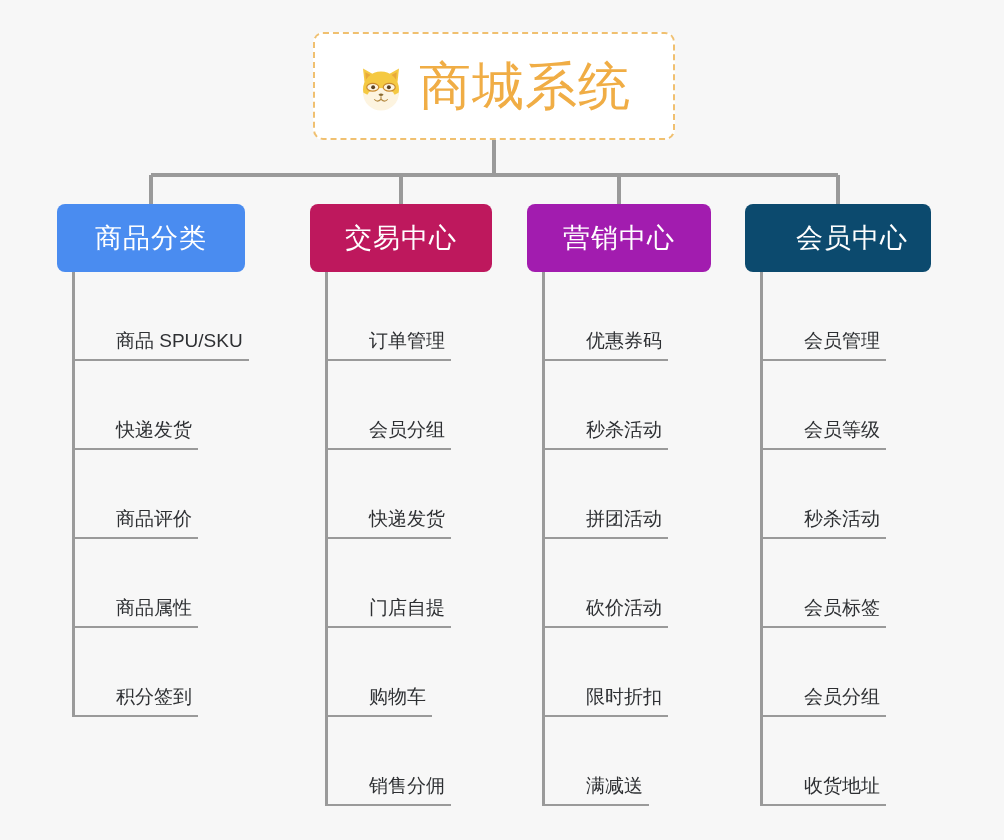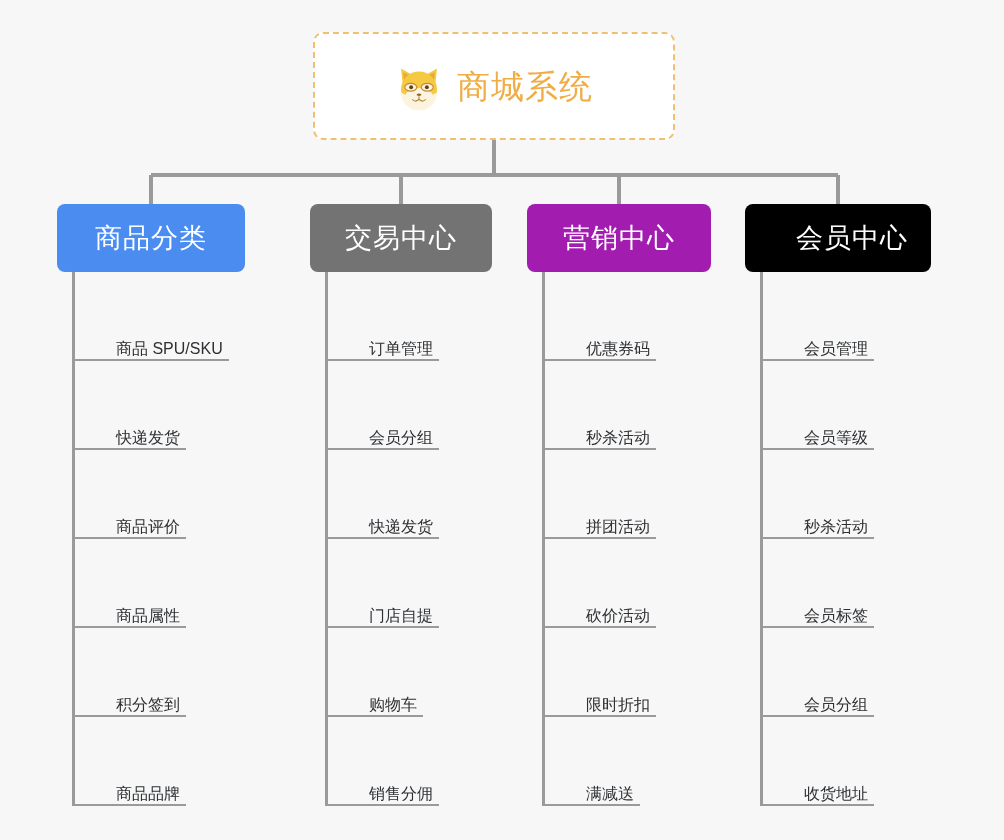--- a/index.html
+++ b/index.html
@@ -37,21 +37,21 @@
     gap: 14px;
   }
   #root-emoji {
     width: 48px;
     height: 48px;
     flex: 0 0 48px;
     position: relative;
     top: 2px;
   }
   #root-title {
-    font-size: 33px;
+    font-size: 52px;
     line-height: 1;
     color: #f0ad45;
     letter-spacing: 1px;
     white-space: nowrap;
   }
 
   
   #tree-lines {
     position: absolute;
     left: 0;
@@ -84,24 +84,24 @@
     margin-top: 0;
   }
   .item {
     position: relative;
     height: 89px;
     display: flex;
     align-items: flex-end;
     box-sizing: border-box;
   }
   .item-label {
-    font-size: 16px;
+    font-size: 19px;
     color: #2e3033;
     white-space: nowrap;
-    padding: 0 6px 1px 44px;
+    padding: 0 6px 7px 44px;
     border-bottom: 2px solid #9a9a9a;
     line-height: 1.1;
   }
   
   .spine {
     position: absolute;
     left: 0;
     top: 0;
     bottom: 0;
     width: 3px;
@@ -169,27 +169,24 @@
           </div>
           <div class="item">
             <div class="item-label">商品评价</div>
           </div>
           <div class="item">
             <div class="item-label">商品属性</div>
           </div>
           <div class="item">
             <div class="item-label">积分签到</div>
           </div>
-          <div class="item">
-            <div class="item-label">商品品牌</div>
-          </div>
         </div>
       </div>
       <div class="column" style="left: 310px;">
-        <div class="cat-box" style="width: 182px; background: #737373;">交易中心</div>
+        <div class="cat-box" style="width: 182px; background: #be185d;">交易中心</div>
         <div class="items" style="margin-left: 15px;">
           <div class="spine"></div>
           <div class="item">
             <div class="item-label">订单管理</div>
           </div>
           <div class="item">
             <div class="item-label">会员分组</div>
           </div>
           <div class="item">
             <div class="item-label">快递发货</div>
@@ -223,21 +220,21 @@
           </div>
           <div class="item">
             <div class="item-label">限时折扣</div>
           </div>
           <div class="item">
             <div class="item-label">满减送</div>
           </div>
         </div>
       </div>
       <div class="column" style="left: 745px;">
-        <div class="cat-box" style="width: 186px; background: #000000; padding-left: 28px;">会员中心</div>
+        <div class="cat-box" style="width: 186px; background: #0c4a6e; padding-left: 28px;">会员中心</div>
         <div class="items" style="margin-left: 15px;">
           <div class="spine"></div>
           <div class="item">
             <div class="item-label">会员管理</div>
           </div>
           <div class="item">
             <div class="item-label">会员等级</div>
           </div>
           <div class="item">
             <div class="item-label">秒杀活动</div>

